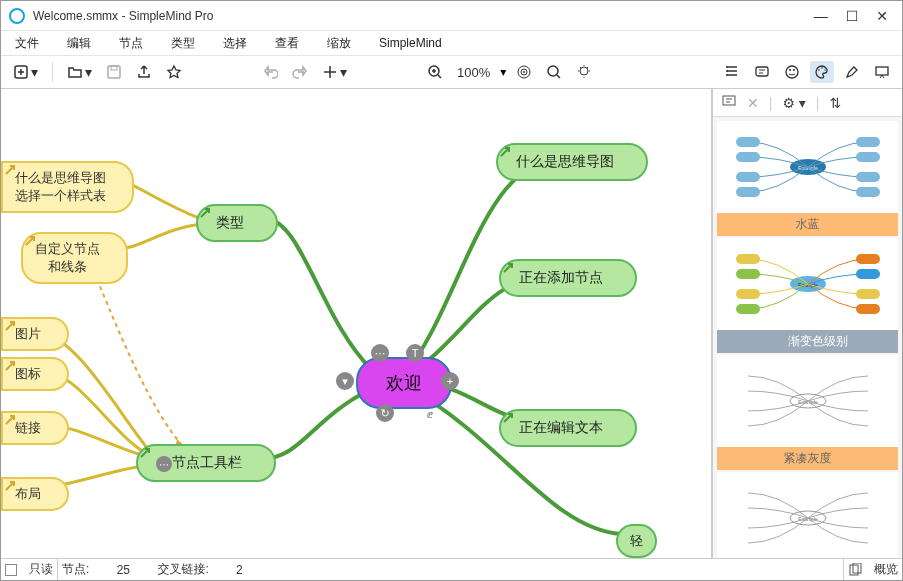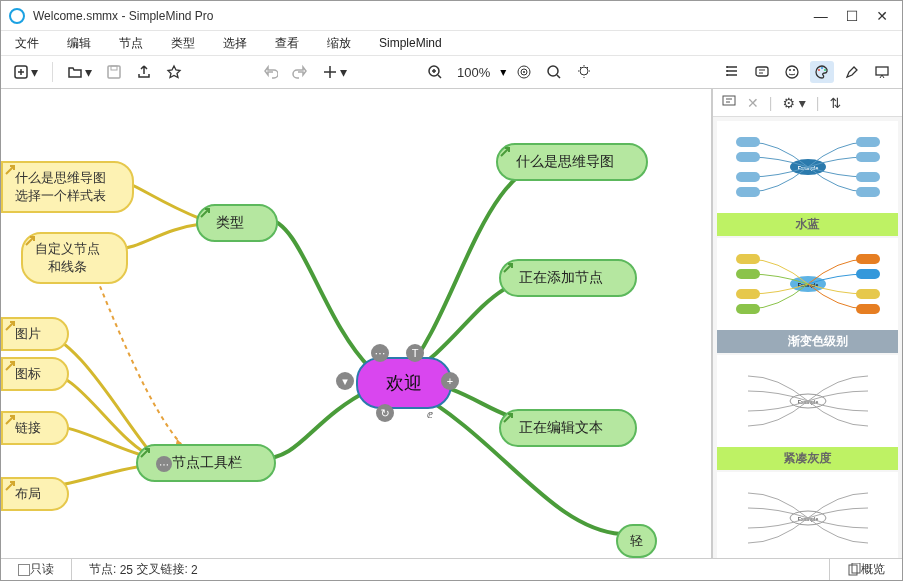--- a/index.html
+++ b/index.html
@@ -25,27 +25,27 @@
 .node-small { padding: 6px 12px; font-size: 13px; }
 .node.root { background: #d946ef; border: 2px solid #2b7aad; color: #111; font-size: 18px; padding: 12px 28px; border-radius: 24px; }
 .node.green { background: #b5e7a0; border: 2px solid #5cb85c; color: #222; }
 .node.yellow { background: #fdf2b3; border: 2px solid #e6c84c; color: #333; }
 .link-icon { width: 14px; height: 14px; display: inline-block; }
 .link-icon svg { width: 100%; height: 100%; }
 .handle { position: absolute; width: 18px; height: 18px; border-radius: 50%; background: #888; color: #fff; font-size: 11px; display: flex; align-items: center; justify-content: center; cursor: pointer; }
 .side { width: 190px; border-left: 1px solid #ccc; display: flex; flex-direction: column; background: #f5f5f5; }
 .side-tb { height: 28px; display: flex; align-items: center; gap: 10px; padding: 0 8px; border-bottom: 1px solid #ddd; font-size: 14px; color: #444; background: #fff; }
 .side-list { flex: 1; overflow-y: auto; padding: 4px; }
-.theme-item { background: #bef264; margin-bottom: 2px; text-align: center; cursor: pointer; font-weight: bold; }
+.theme-item { background: #fdba74; margin-bottom: 2px; text-align: center; cursor: pointer; }
 .theme-item.selected .theme-label { background: #9aaab8; color: #fff; padding-left: 24px; }
 .theme-preview { height: 92px; background: #fff; display: flex; align-items: center; justify-content: center; }
 .theme-preview svg { width: 150px; height: 80px; }
 .theme-label { font-size: 12px; padding: 3px; color: #666; }
 .statusbar { height: 22px; border-top: 1px solid #ccc; display: flex; align-items: center; font-size: 12px; color: #333; }
-.statusbar .sb-sec { padding: 0 17px; border-right: 1px solid #ccc; display: flex; align-items: center; gap: 0; height: 100%; }
+.statusbar .sb-sec { padding: 0 4px; border-right: 1px solid #ccc; display: flex; align-items: center; gap: 12px; height: 100%; }
 .statusbar .sb-fill { flex: 1; }
 .checkbox { width: 12px; height: 12px; border: 1px solid #888; display: inline-block; }
 .right-tools { display: flex; gap: 6px; }
 .right-tools .tb-btn { font-size: 15px; }
 .tb-btn.active { background: #d8e8f8; border-radius: 3px; }
 </style>
 </head>
 <body>
 
 <div class="window">

